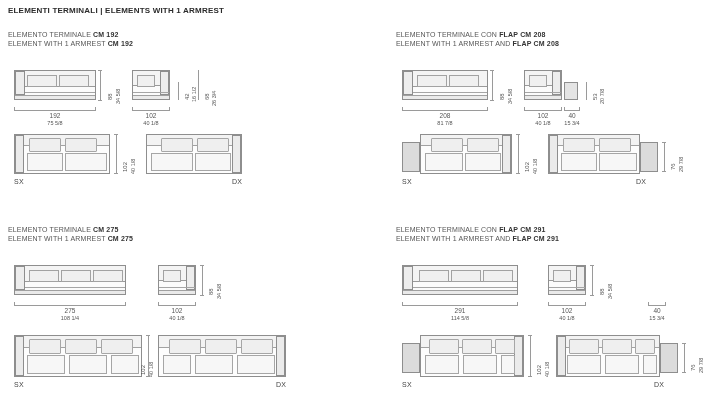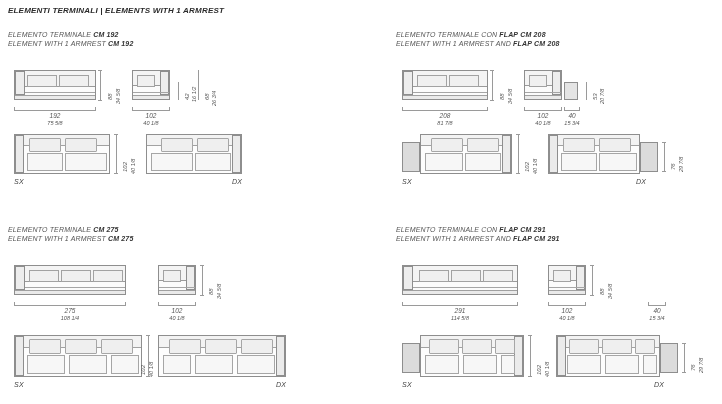--- a/index.html
+++ b/index.html
@@ -4,21 +4,21 @@
 <style>
   * { box-sizing: border-box; }
   html, body {
     margin: 0; padding: 0;
     width: 722px; height: 404px;
     background: #ffffff;
     font-family: "Liberation Sans", sans-serif;
     color: #3c3c3c;
     overflow: hidden;
   }
-  .page { position: relative; width: 722px; height: 320px; font-style: italic; }
+  .page { position: relative; width: 722px; height: 320px; }
 
   .page-title {
     position: absolute;
     left: 8px; top: 6px;
     font-size: 8px;
     font-weight: bold;
     letter-spacing: .2px;
     color: #2b2b2b;
   }
 

